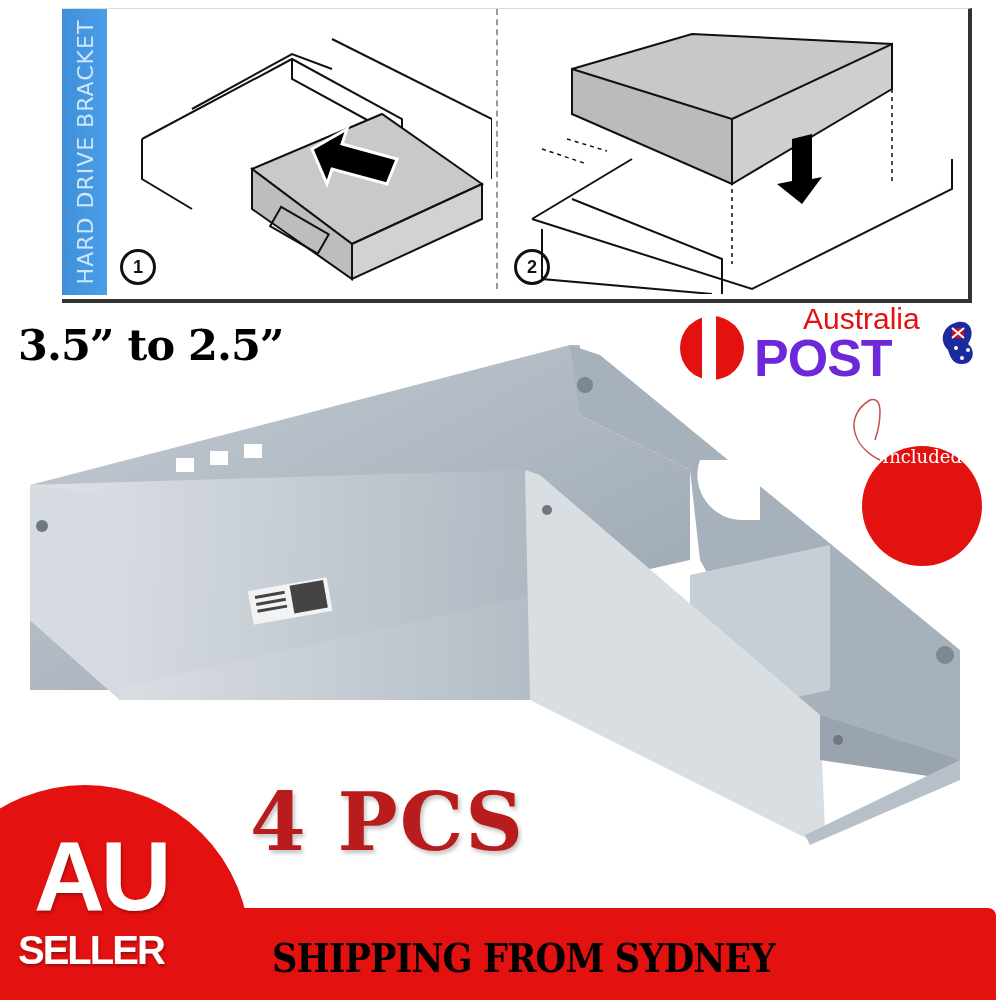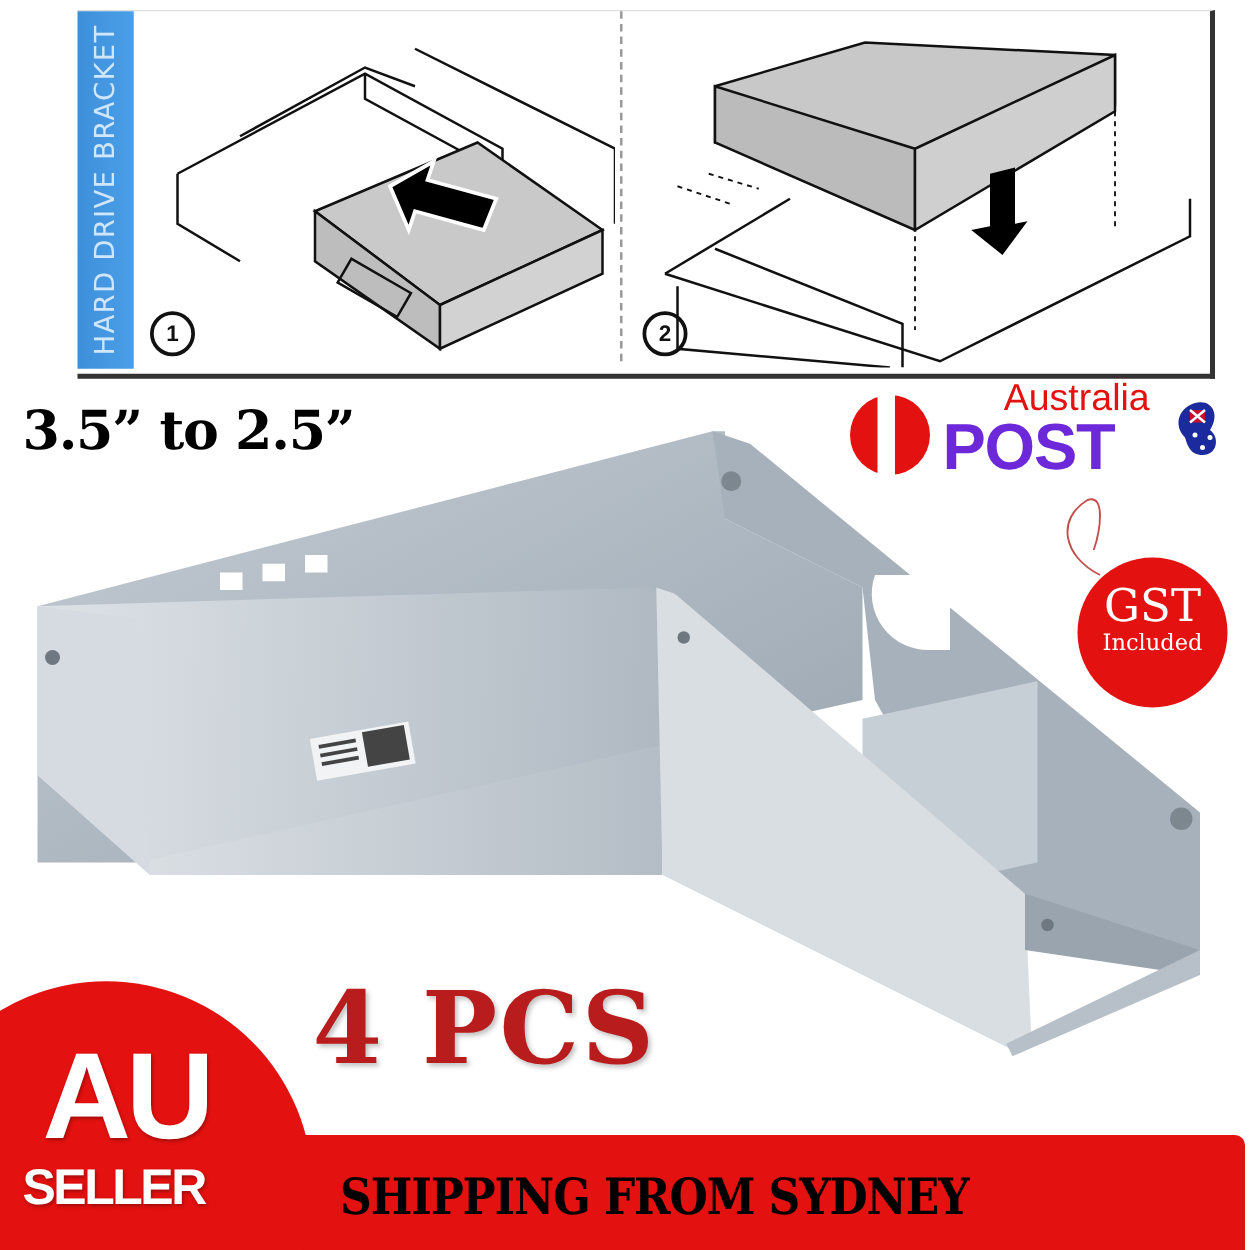--- a/index.html
+++ b/index.html
@@ -137,21 +137,20 @@
     <circle cx="30" cy="30" r="2" fill="#fff"></circle>
     <circle cx="24" cy="38" r="2" fill="#fff"></circle>
     <circle cx="18" cy="28" r="2" fill="#fff"></circle>
   </svg>
 </div>
 
 <svg class="gst-string" viewBox="0 0 60 70">
   <path d="M40 65 C10 50 5 20 30 5 C45 0 40 30 35 45" fill="none" stroke="#c0504d" stroke-width="1.5"></path>
 </svg>
 <div class="gst-tag">
-  <span class="g">GST</span>
   <span class="i">Included</span>
 </div>
 
 <div class="pcs">4 PCS</div>
 
 <div class="banner"></div>
 <div class="au-badge"></div>
 <div class="au-text">AU</div>
 <div class="seller-text">SELLER</div>
 <div class="shipping">SHIPPING FROM SYDNEY</div>

